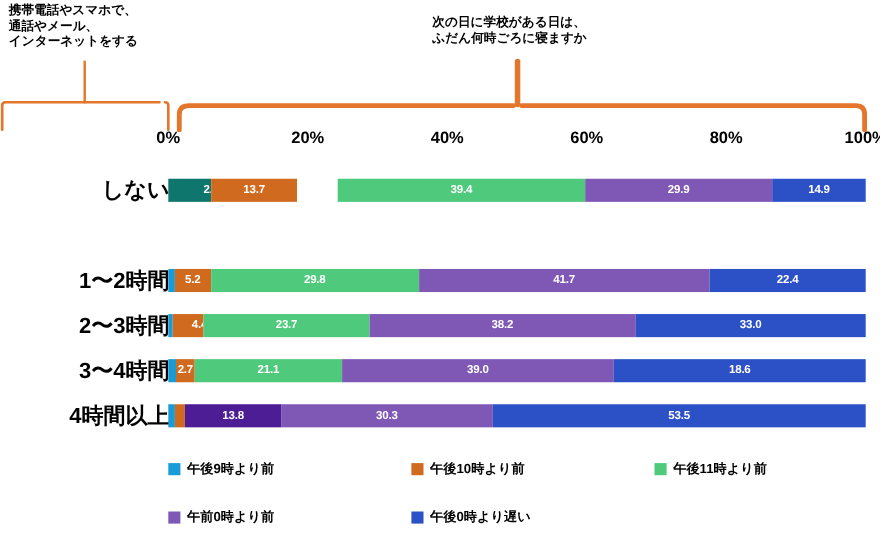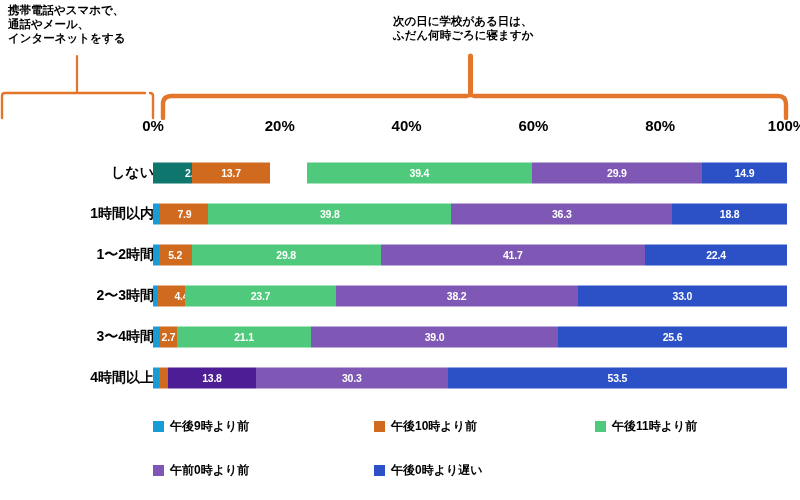--- a/index.html
+++ b/index.html
@@ -64,21 +64,21 @@
     position: absolute;
     left: 0;
     width: 800px;
     height: 41px;
   }
   .row-label {
     position: absolute;
     right: 646px;
     top: 50%;
     transform: translateY(-50%);
-    font-size: 14px;
+    font-size: 20px;
     font-weight: bold;
     white-space: nowrap;
     color: #000000;
     text-align: left;
   }
   .bar-track {
     position: absolute;
     left: 153px;
     top: 50%;
     transform: translateY(-50%);
@@ -187,38 +187,20 @@
           <span class="seg-val">39.4</span>
         </div>
         <div class="seg" title="午前0時より前 29.9" style="background: rgb(127, 88, 181); width: 29.9299%;">
           <span class="seg-val">29.9</span>
         </div>
         <div class="seg" title="午後0時より遅い 14.9" style="background: rgb(44, 81, 198); width: 14.9149%;">
           <span class="seg-val">14.9</span>
         </div>
       </div>
     </div>
-    <div class="bar-row" style="top: 41px;">
-      <div class="row-label">1時間以内</div>
-      <div class="bar-track">
-        <div class="seg" title="午後9時より前 1.2" style="background: rgb(24, 156, 216); width: 1.15385%;"></div>
-        <div class="seg" title="午後10時より前 7.9" style="background: rgb(208, 106, 30); width: 7.59615%;">
-          <span class="seg-val">7.9</span>
-        </div>
-        <div class="seg" title="午後11時より前 39.8" style="background: rgb(79, 201, 123); width: 38.2692%;">
-          <span class="seg-val">39.8</span>
-        </div>
-        <div class="seg" title="午前0時より前 36.3" style="background: rgb(127, 88, 181); width: 34.9038%;">
-          <span class="seg-val">36.3</span>
-        </div>
-        <div class="seg" title="午後0時より遅い 18.8" style="background: rgb(44, 81, 198); width: 18.0769%;">
-          <span class="seg-val">18.8</span>
-        </div>
-      </div>
-    </div>
     <div class="bar-row" style="top: 82px;">
       <div class="row-label">1〜2時間</div>
       <div class="bar-track">
         <div class="seg" title="午後9時より前 0.9" style="background: rgb(24, 156, 216); width: 0.9%;"></div>
         <div class="seg" title="午後10時より前 5.2" style="background: rgb(208, 106, 30); width: 5.2%;">
           <span class="seg-val">5.2</span>
         </div>
         <div class="seg" title="午後11時より前 29.8" style="background: rgb(79, 201, 123); width: 29.8%;">
           <span class="seg-val">29.8</span>
         </div>
@@ -255,21 +237,21 @@
         <div class="seg" title="午後10時より前 2.7" style="background: rgb(208, 106, 30); width: 2.7%;">
           <span class="seg-val">2.7</span>
         </div>
         <div class="seg" title="午後11時より前 21.1" style="background: rgb(79, 201, 123); width: 21.1%;">
           <span class="seg-val">21.1</span>
         </div>
         <div class="seg" title="午前0時より前 39" style="background: rgb(127, 88, 181); width: 39%;">
           <span class="seg-val">39.0</span>
         </div>
         <div class="seg" title="午後0時より遅い 36.1" style="background: rgb(44, 81, 198); width: 36.1%;">
-          <span class="seg-val">25.6</span>
+          <span class="seg-val">18.6</span>
         </div>
       </div>
     </div>
     <div class="bar-row" style="top: 205px;">
       <div class="row-label">4時間以上</div>
       <div class="bar-track">
         <div class="seg" title="午後9時より前 0.9" style="background: rgb(24, 156, 216); width: 0.9%;"></div>
         <div class="seg" title="午後10時より前 1.5" style="background: rgb(208, 106, 30); width: 1.5%;"></div>
         <div class="seg" title="午後11時より前 13.8" style="background: #4c1d95; width: 13.8%;">
           <span class="seg-val">13.8</span>

